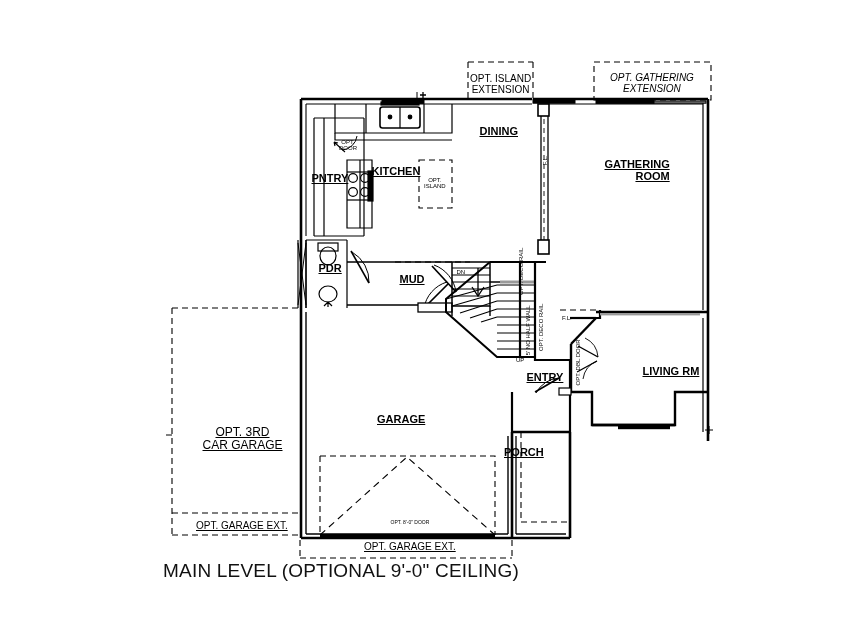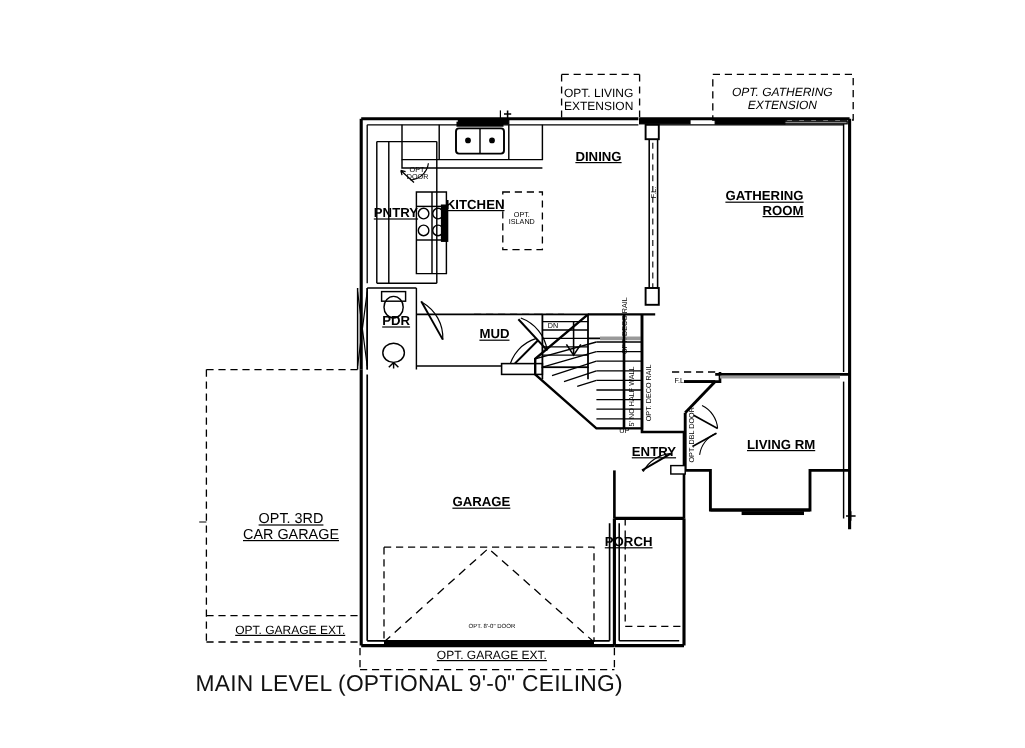--- a/index.html
+++ b/index.html
@@ -227,24 +227,24 @@
 </svg>
 
 <div id="labels">
     <div class="lbl b" style="font-size: 11px; left: 311.5px; top: 172px;"><span class="ul" style="display: block;">PNTRY</span></div>
     <div class="lbl b" style="font-size: 11px; left: 371.5px; top: 165px;"><span class="ul" style="display: block;">KITCHEN</span></div>
     <div class="lbl b" style="font-size: 11px; left: 479.5px; top: 125px;"><span class="ul" style="display: block;">DINING</span></div>
     <div class="lbl b" style="font-size: 11px; left: 604.5px; top: 157.5px;"><span class="ul" style="display: block;">GATHERING</span><span class="ul" style="display: block;">ROOM</span></div>
     <div class="lbl b" style="font-size: 11px; left: 318.5px; top: 262px;"><span class="ul" style="display: block;">PDR</span></div>
     <div class="lbl b" style="font-size: 11px; left: 375.5px; top: 273px; padding-left: 24px;"><span class="ul" style="display: block;">MUD</span></div>
     <div class="lbl b" style="font-size: 11px; left: 526.5px; top: 371px;"><span class="ul" style="display: block;">ENTRY</span></div>
-    <div class="lbl b" style="font-size: 11px; left: 622.5px; top: 365px;"><span class="ul" style="display: block;">LIVING RM</span></div>
+    <div class="lbl b" style="font-size: 11px; left: 622.5px; top: 365px;"><span class="ul" style="display: block; margin-left: 20px;">LIVING RM</span></div>
     <div class="lbl b" style="font-size: 11px; left: 377px; top: 413px;"><span class="ul" style="display: block;">GARAGE</span></div>
     <div class="lbl b" style="font-size: 11px; left: 504px; top: 446px;"><span class="ul" style="display: block;">PORCH</span></div>
-    <div class="lbl" style="font-size: 10px; left: 470px; top: 73px;"><span style="display: block;">OPT. LIVING</span><span style="display: block;">EXTENSION</span></div>
+    <div class="lbl" style="font-size: 10px; left: 470px; top: 73px;"><span style="display: block;">OPT. ISLAND</span><span style="display: block;">EXTENSION</span></div>
     <div class="lbl" style="font-size: 10px; left: 610px; top: 72px; font-style: italic;"><span style="display: block;">OPT. GATHERING</span><span style="display: block;">EXTENSION</span></div>
     <div class="lbl" style="font-size: 6px; left: 424px; top: 176.5px;"><span style="display: block;">OPT.</span><span style="display: block;">ISLAND</span></div>
     <div class="lbl" style="font-size: 6px; left: 339px; top: 138.5px;"><span style="display: block;">OPT.</span><span style="display: block;">DOOR</span></div>
     <div class="lbl" style="font-size: 12px; left: 202.5px; top: 426px;"><span class="ul" style="display: block;">OPT. 3RD</span><span class="ul" style="display: block;">CAR GARAGE</span></div>
     <div class="lbl" style="font-size: 10px; left: 196px; top: 519.5px;"><span class="ul" style="display: block;">OPT. GARAGE EXT.</span></div>
     <div class="lbl" style="font-size: 10px; left: 364px; top: 540.5px;"><span class="ul" style="display: block;">OPT. GARAGE EXT.</span></div>
     <div class="lbl" style="font-size: 5px; left: 390.5px; top: 520px;"><span style="display: block;">OPT. 8'-0" DOOR</span></div>
     <div class="lbl" style="font-size: 6px; left: 456.5px; top: 268.5px;"><span style="display: block;">DN</span></div>
     <div class="lbl" style="font-size: 6px; left: 516px; top: 356.5px;"><span style="display: block;">UP</span></div>
     <div class="lbl" style="font-size: 6px; left: 503px; top: 326.5px; transform: rotate(-90deg);"><span style="display: block;">5' NO HALF WALL</span></div>

